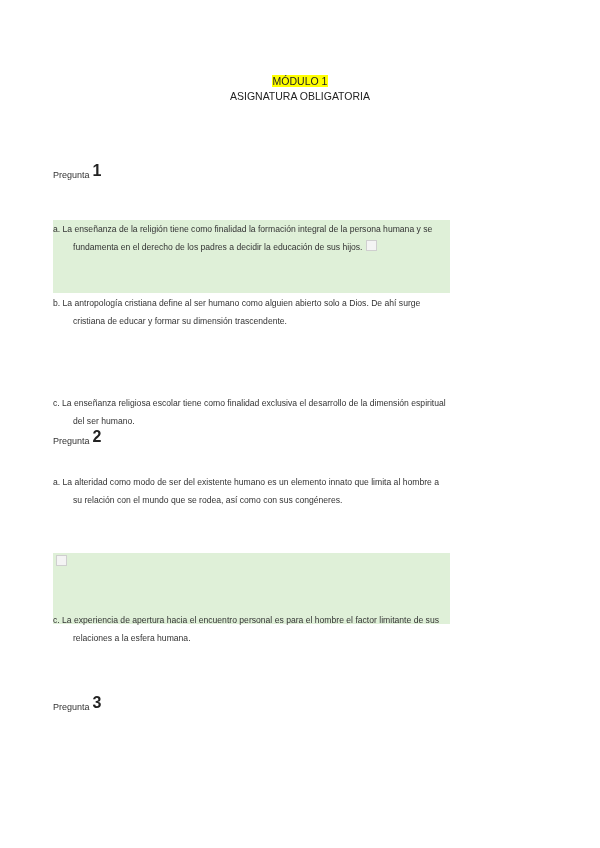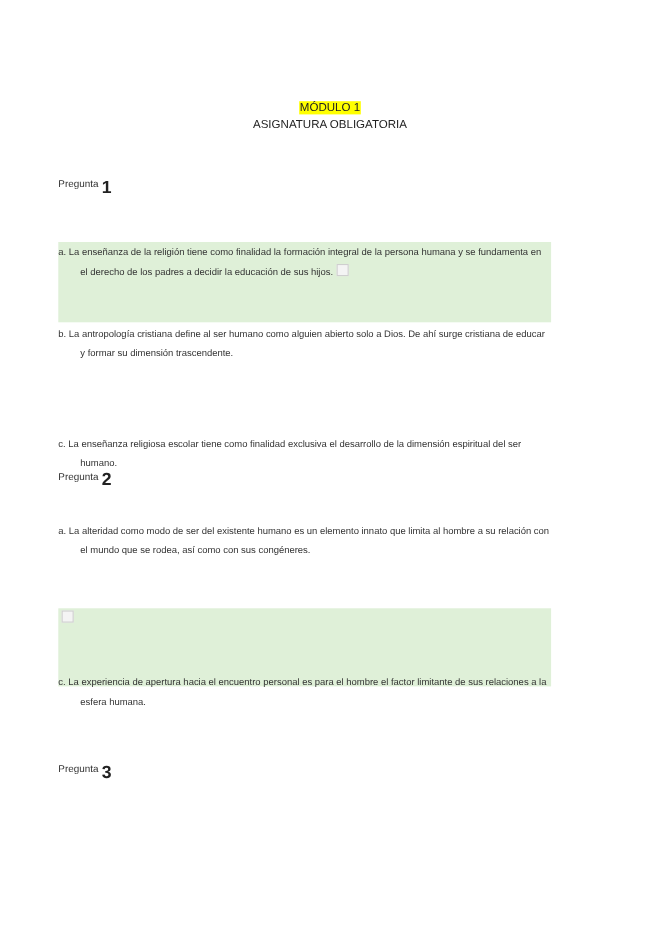--- a/index.html
+++ b/index.html
@@ -1,25 +1,25 @@
 <!DOCTYPE html>
 <html><head>
 <meta charset="utf-8">
 <style>
   html, body { margin: 0; padding: 0; background: #ffffff; }
   body { width: 600px; height: 848px; position: relative; overflow: hidden;
          font-family: "Liberation Sans", sans-serif; color: #333333; }
-  .header { position: absolute; top: 91px; left: 0; width: 600px; text-align: center;
+  .header { position: absolute; top: 74px; left: 0; width: 600px; text-align: center;
             font-size: 10.5px; line-height: 15px; color: #222222; }
   .header .mod { background: #ffff00; padding: 0 1px; }
   .header .asig { color: #e8141b; font-weight: bold; }
   .question-label { position: absolute; left: 53px; font-size: 9px; color: #333;
-                    display: flex; align-items: flex-start; gap: 3px; }
+                    display: flex; align-items: flex-end; gap: 3px; }
   .question-label .num { font-size: 16px; font-weight: bold; color: #222; }
-  .option { position: absolute; left: 53px; width: 448px; box-sizing: border-box;
+  .option { position: absolute; left: 53px; width: 397px; box-sizing: border-box;
             font-size: 8.6px; line-height: 18px; color: #333; padding-left: 20px;
             text-indent: -20px; padding-top: 0; }
   .option.selected { background: #dff0d8; }
   .checkbox { display: inline-block; width: 9px; height: 9px; border: 1px solid #cfcfcf;
               background: #f4f4f4; vertical-align: -1px; margin-left: 3px; text-indent: 0; }
 </style>
 </head>
 <body>
 
 <div class="header">

